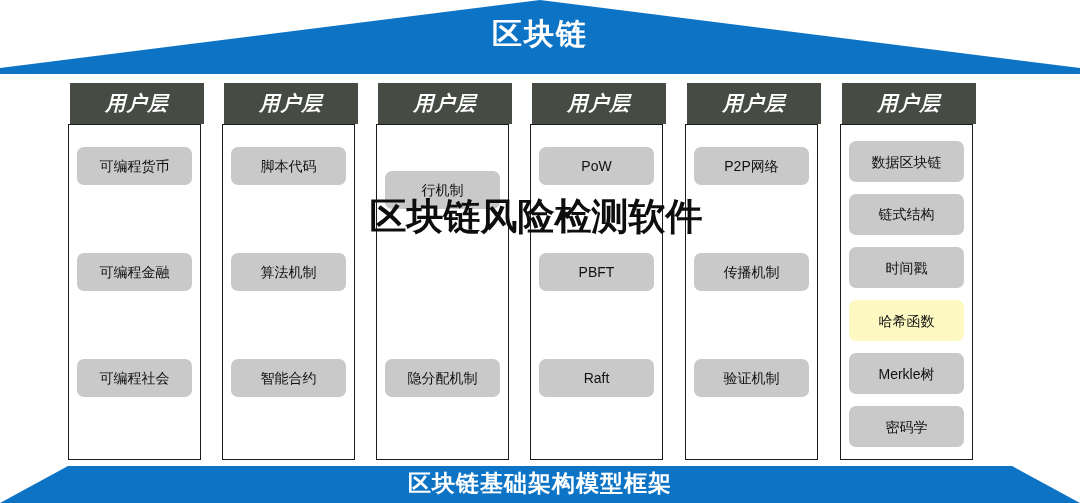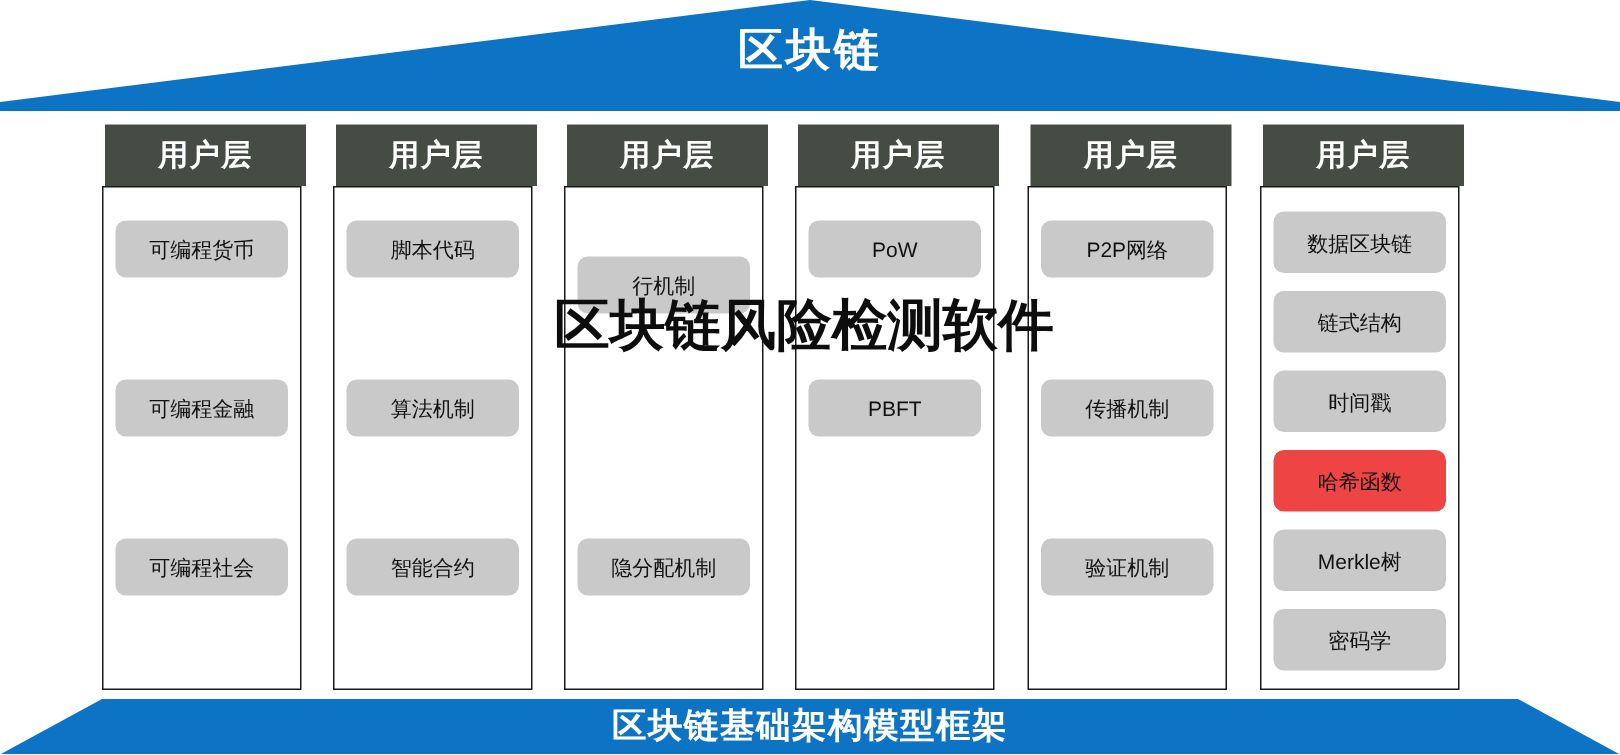--- a/index.html
+++ b/index.html
@@ -75,20 +75,21 @@
     top: 0;
     width: 134px;
   }
   .col-header {
     position: relative;
     height: 41px;
     background: #464b44;
     color: #ffffff;
     font-size: 20px;
     font-weight: bold;
+    font-style: italic;
     display: flex;
     align-items: center;
     justify-content: center;
     letter-spacing: 1px;
     z-index: 3;
     box-sizing: border-box;
   }
   .col-body {
     position: relative;
     margin-left: -2px;
@@ -123,21 +124,21 @@
   .layout-3 .pill.i2 { top: 234px; }
 
   
   .layout-2 .pill { height: 38px; }
   .layout-2 .pill.i0 { top: 22px; }
   .layout-2 .pill.i1 { top: 234px; }
 
   
   .layout-6 .pill { height: 41px; }
   .layout-6 .pill.i0 { top: 16px; }
-  .layout-6 .pill.i1 { top: 69px; }
+  .layout-6 .pill.i1 { top: 69px; font-family: Liberation Serif, serif; }
   .layout-6 .pill.i2 { top: 122px; }
   .layout-6 .pill.i3 { top: 175px; }
   .layout-6 .pill.i4 { top: 228px; }
   .layout-6 .pill.i5 { top: 281px; }
 
   
   #overlay-title {
     position: absolute;
     left: 0;
     top: 196px;
@@ -192,39 +193,40 @@
         <div class="pill i0" style="background: rgb(201, 201, 201); margin-top: 24px;">行机制</div>
         <div class="pill i1" style="background: rgb(201, 201, 201);">隐分配机制</div>
       </div>
     </div>
 
     <div class="column layout-3" style="left:532px;">
       <div class="col-header" style="background: rgb(70, 75, 68);">用户层</div>
       <div class="col-body" style="border-color: rgb(26, 26, 26);">
         <div class="pill i0" style="background: rgb(201, 201, 201);">PoW</div>
         <div class="pill i1" style="background: rgb(201, 201, 201);">PBFT</div>
+        <div class="pill i2" style="background: rgb(201, 201, 201);">Raft</div>
       </div>
     </div>
 
     <div class="column layout-3" style="left:687px;">
       <div class="col-header" style="background: rgb(70, 75, 68);">用户层</div>
       <div class="col-body" style="border-color: rgb(26, 26, 26);">
         <div class="pill i0" style="background: rgb(201, 201, 201);">P2P网络</div>
         <div class="pill i1" style="background: rgb(201, 201, 201);">传播机制</div>
         <div class="pill i2" style="background: rgb(201, 201, 201); text-align: center;">验证机制</div>
       </div>
     </div>
 
     <div class="column layout-6" style="left:842px;">
       <div class="col-header" style="background: rgb(70, 75, 68);">用户层</div>
       <div class="col-body" style="border-color: rgb(26, 26, 26);">
         <div class="pill i0" style="background: rgb(201, 201, 201);">数据区块链</div>
         <div class="pill i1" style="background: rgb(201, 201, 201);">链式结构</div>
         <div class="pill i2" style="background: rgb(201, 201, 201);">时间戳</div>
-        <div class="pill i3" style="background: #ef4444;">哈希函数</div>
+        <div class="pill i3" style="background: #fef9c3;">哈希函数</div>
         <div class="pill i5" style="background: rgb(201, 201, 201);">密码学</div>
         <div class="pill i4" style="background: rgb(201, 201, 201);">Merkle树</div>
       </div>
     </div>
 
   </div>
 
   <div id="base">
     <svg width="1080" height="41" viewBox="0 0 1080 41" xmlns="http://www.w3.org/2000/svg">
       <polygon points="68,4 1012,4 1080,41 0,41" fill="#0d73c4"></polygon>

